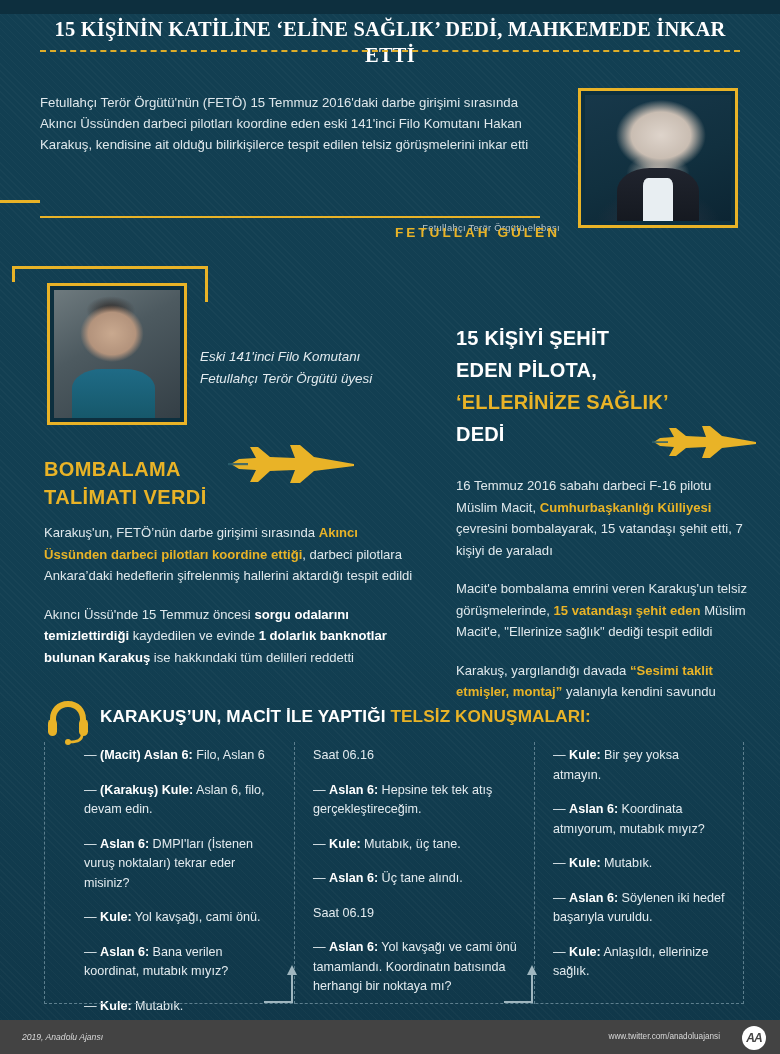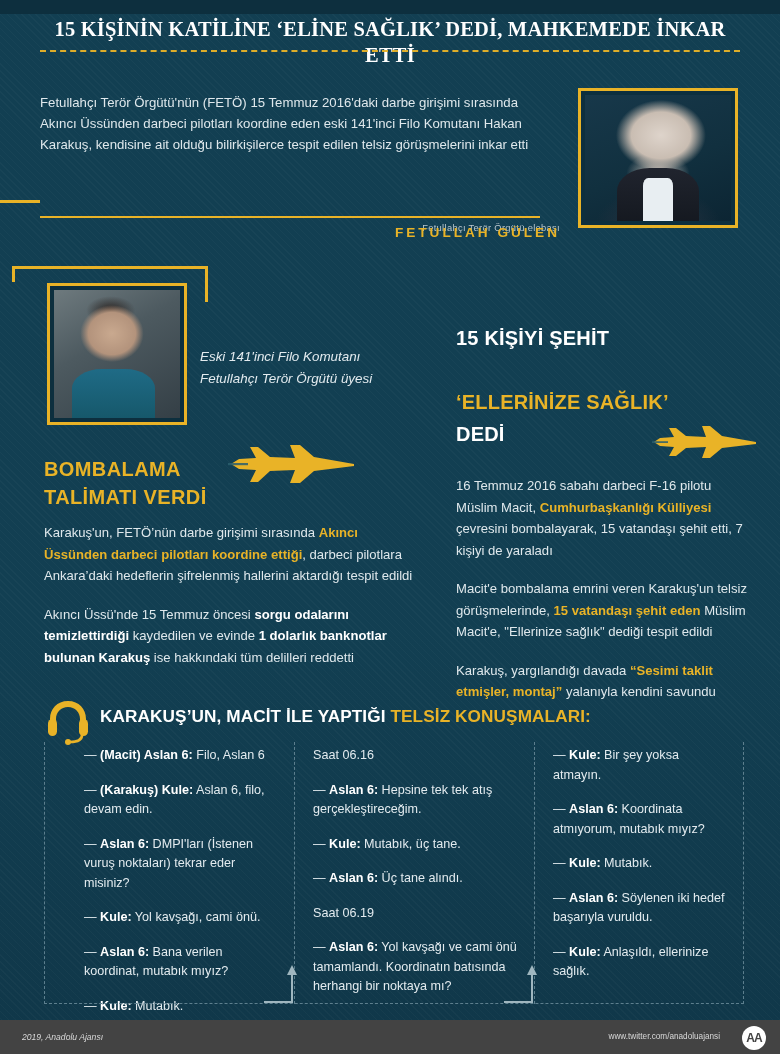--- a/index.html
+++ b/index.html
@@ -151,21 +151,21 @@
   }
   .f-left{
     position:absolute;left:22px;top:1032px;color:#d9d9d9;font-size:8.6px;font-style:italic;
   }
   .f-right{
     position:absolute;right:60px;top:1032px;color:#d9d9d9;font-size:8.2px;
   }
   .aa-logo{
     position:absolute;right:14px;top:1026px;width:24px;height:24px;border-radius:50%;
     background:#ffffff;color:#434343;font-size:12px;font-weight:bold;
-    display:flex;align-items:center;justify-content:center;letter-spacing:-1px;
+    display:flex;align-items:center;justify-content:center;letter-spacing:-1px;font-style:italic;
   }
 </style>
 </head>
 <body>
 
 <div class="page">
 
   <div class="topbar"></div>
 
   <div class="title">15 KİŞİNİN KATİLİNE ‘ELİNE SAĞLIK’ DEDİ, MAHKEMEDE İNKAR ETTİ</div>
@@ -191,21 +191,21 @@
   <div class="k-frame">
     <div class="k-photo"></div>
   </div>
   <div class="k-sub">
     <span>Eski 141'inci Filo Komutanı</span><br>
     <span>Fetullahçı Terör Örgütü üyesi</span>
   </div>
 
   <div class="rheadline">
     <span>15 KİŞİYİ ŞEHİT</span><br>
-    <br>
+    <span>EDEN PİLOTA,</span><br>
     <span class="hl">‘ELLERİNİZE SAĞLIK’</span><br>
     <span>DEDİ</span>
   </div>
 
   <svg class="jet-right" viewBox="0 0 112 48">
     <path d="M104 22 L70 16 L58 6 L50 6 L54 17 L34 16 L24 8 L17 8 L22 17 L8 18 L2 22 L8 26 L22 27 L17 36 L24 36 L34 28 L54 27 L50 38 L58 38 L70 28 L104 24 Z" fill="#e9b327"></path>
     <rect x="0" y="21.2" width="16" height="1.8" fill="#2b5f6e" opacity=".85"></rect>
   </svg>
 
   <div class="b-title">

